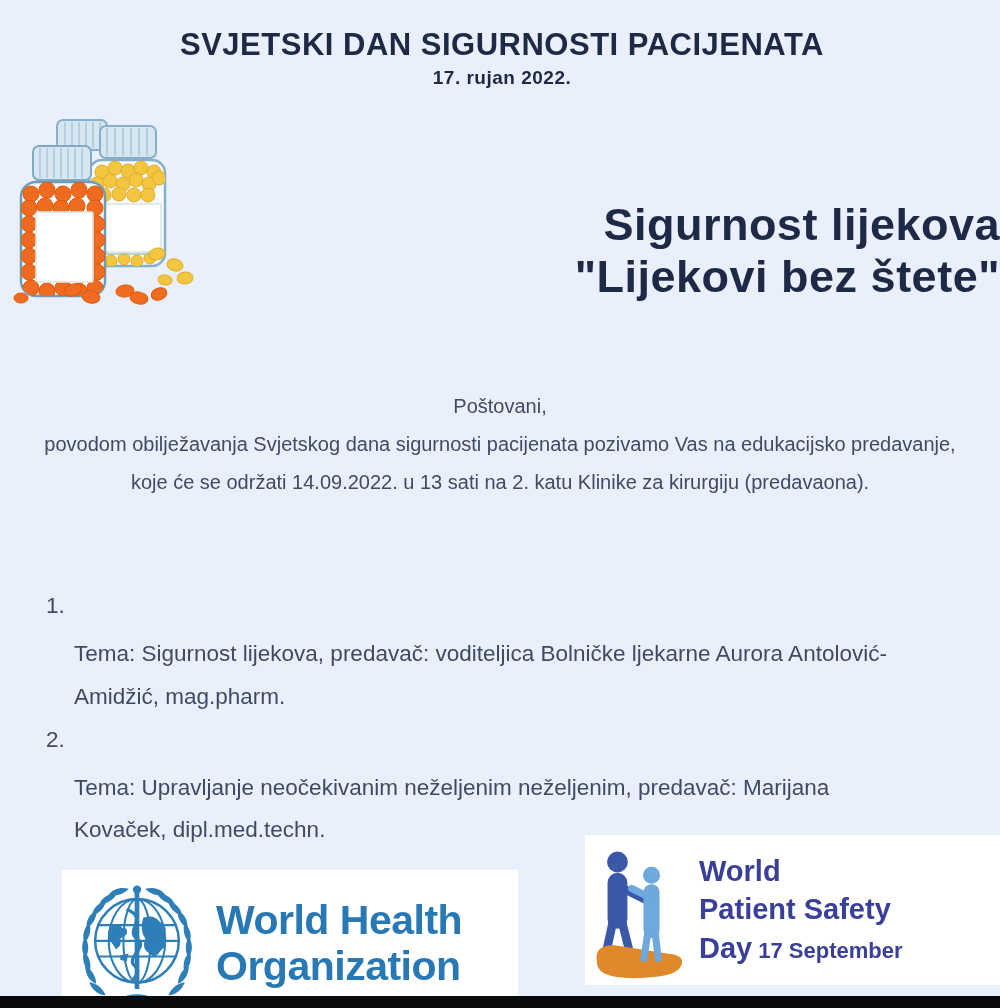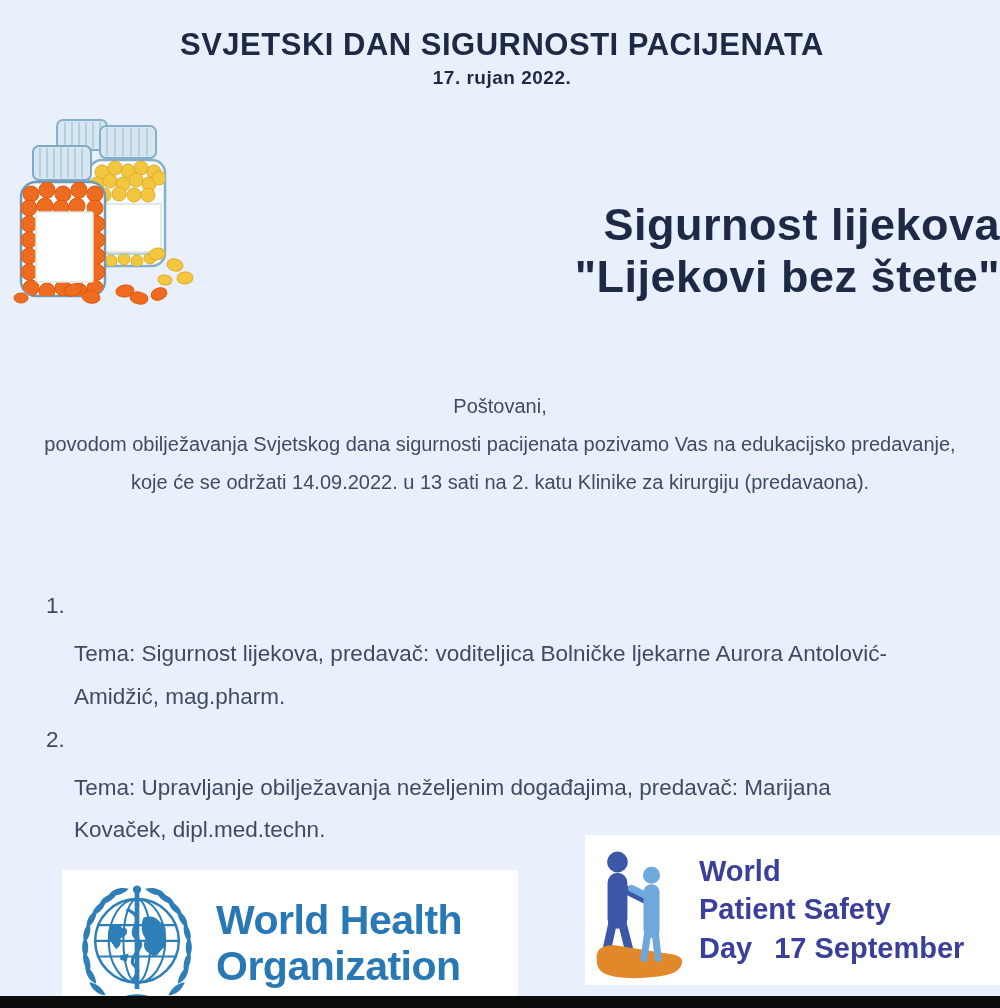--- a/index.html
+++ b/index.html
@@ -39,21 +39,21 @@
   .logo-panel{position:absolute;background:#FFFFFF;}
   .who-panel{left:62px;top:870px;width:456px;height:148px;display:flex;align-items:center;}
   .who-emblem{width:142px;height:136px;margin-left:4px;flex:none;}
   .who-text{color:#2878B6;font-weight:700;font-size:41px;line-height:1.12;
             margin-left:8px;letter-spacing:-0.5px;white-space:nowrap;}
   .wpsd-panel{left:585px;top:835px;width:420px;height:150px;display:flex;overflow:hidden;}
   .wpsd-figures{width:104px;height:146px;margin:6px 0 0 6px;flex:none;}
   .wpsd-text{color:#3A3F99;font-weight:700;font-size:29px;line-height:1.32;
              margin-top:17px;margin-left:4px;white-space:nowrap;}
   .wpsd-day-row{display:flex;align-items:baseline;}
-  .wpsd-date{font-size:29px;margin-left:22px;font-weight:700;}
+  .wpsd-date{font-size:22px;margin-left:6px;font-weight:700;}
 
   .footer-bar{position:absolute;left:0;bottom:0;width:100%;height:12px;background:#0B0B0B;}
 </style>
 </head>
 <body>
 
 <div class="poster">
 
   <div class="title">
     <div class="title-line1">SVJETSKI DAN SIGURNOSTI PACIJENATA</div>
@@ -169,21 +169,21 @@
     <div>povodom obilježavanja Svjetskog dana sigurnosti pacijenata pozivamo Vas na edukacijsko predavanje, koje će se održati 14.09.2022. u 13 sati na 2. katu Klinike za kirurgiju (predavaona).</div>
   </div>
 
   <div class="agenda">
     <div class="agenda-item">
       <span class="agenda-number">1.</span>
       <span class="agenda-text">Tema: Sigurnost lijekova, predavač: voditeljica Bolničke ljekarne Aurora Antolović-Amidžić, mag.pharm.</span>
     </div>
     <div class="agenda-item">
       <span class="agenda-number">2.</span>
-      <span class="agenda-text">Tema: Upravljanje obilježavanja neželjenim događajima, predavač: Marijana Kovaček, dipl.med.techn.</span>
+      <span class="agenda-text">Tema: Upravljanje neočekivanim neželjenim neželjenim, predavač: Marijana Kovaček, dipl.med.techn.</span>
     </div>
   </div>
 
   <div class="logo-panel who-panel">
     <svg class="who-emblem" viewBox="0 0 120 130" xmlns="http://www.w3.org/2000/svg">
       <defs>
         <path id="wleaf" d="M0 0 C-7 -2 -11 -8 -12 -16 C-5 -13 -1 -7 0 0 Z" fill="#2E7EB8"></path>
       </defs>
 
       <g>

